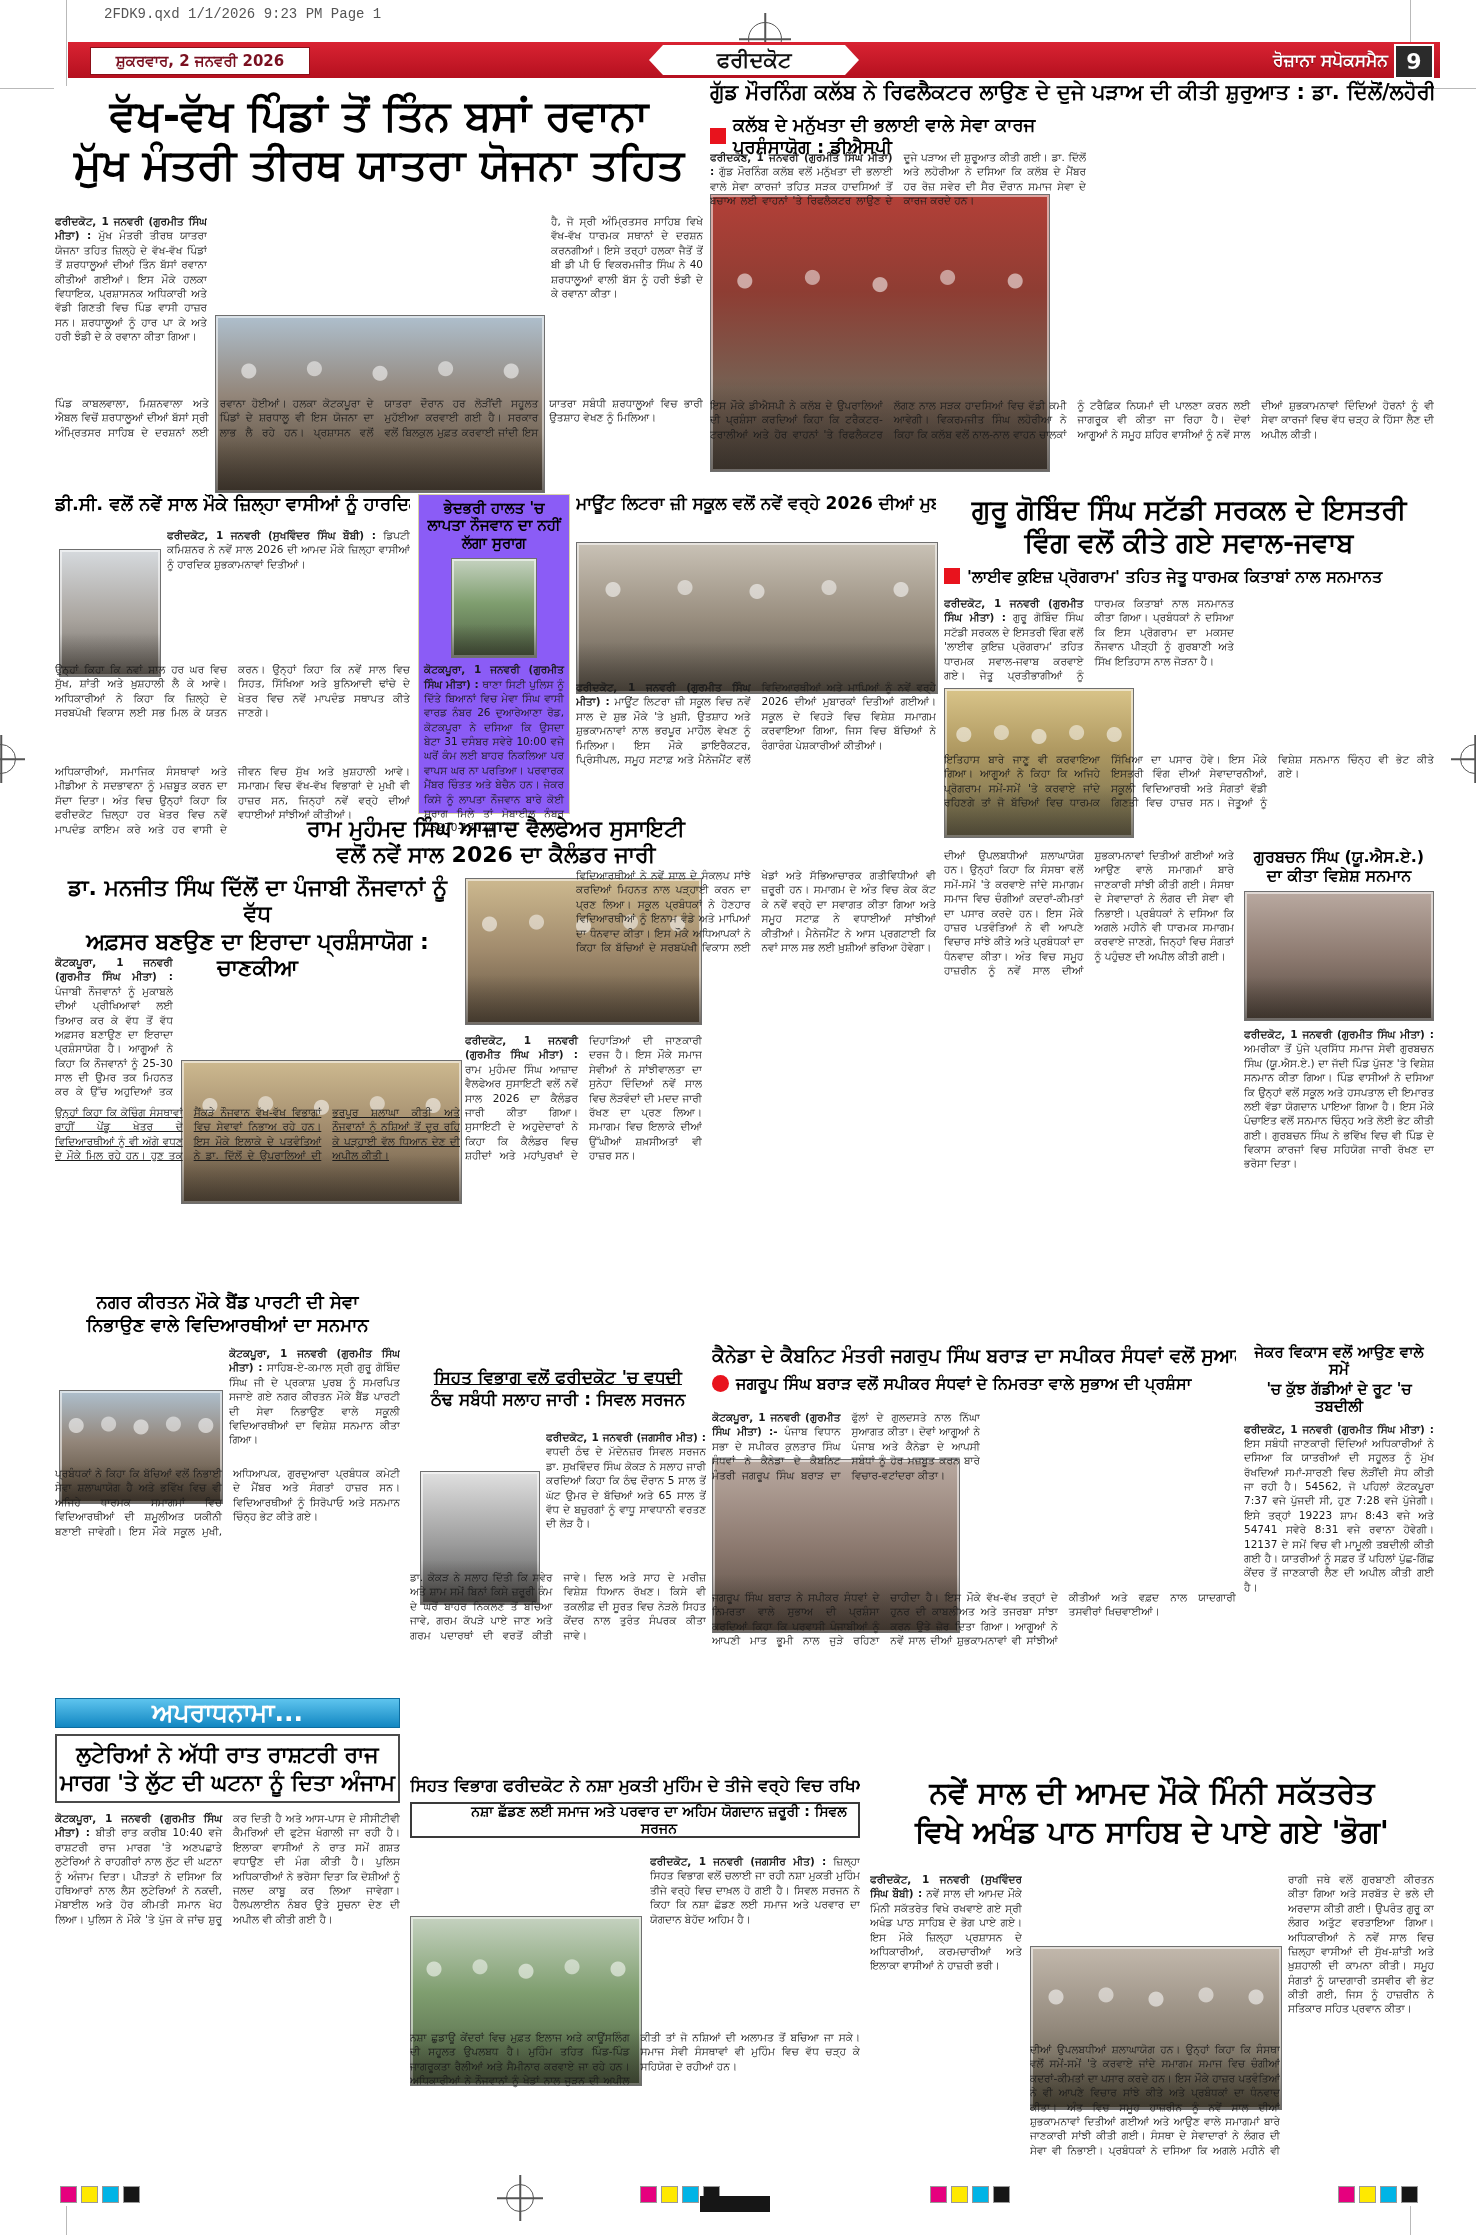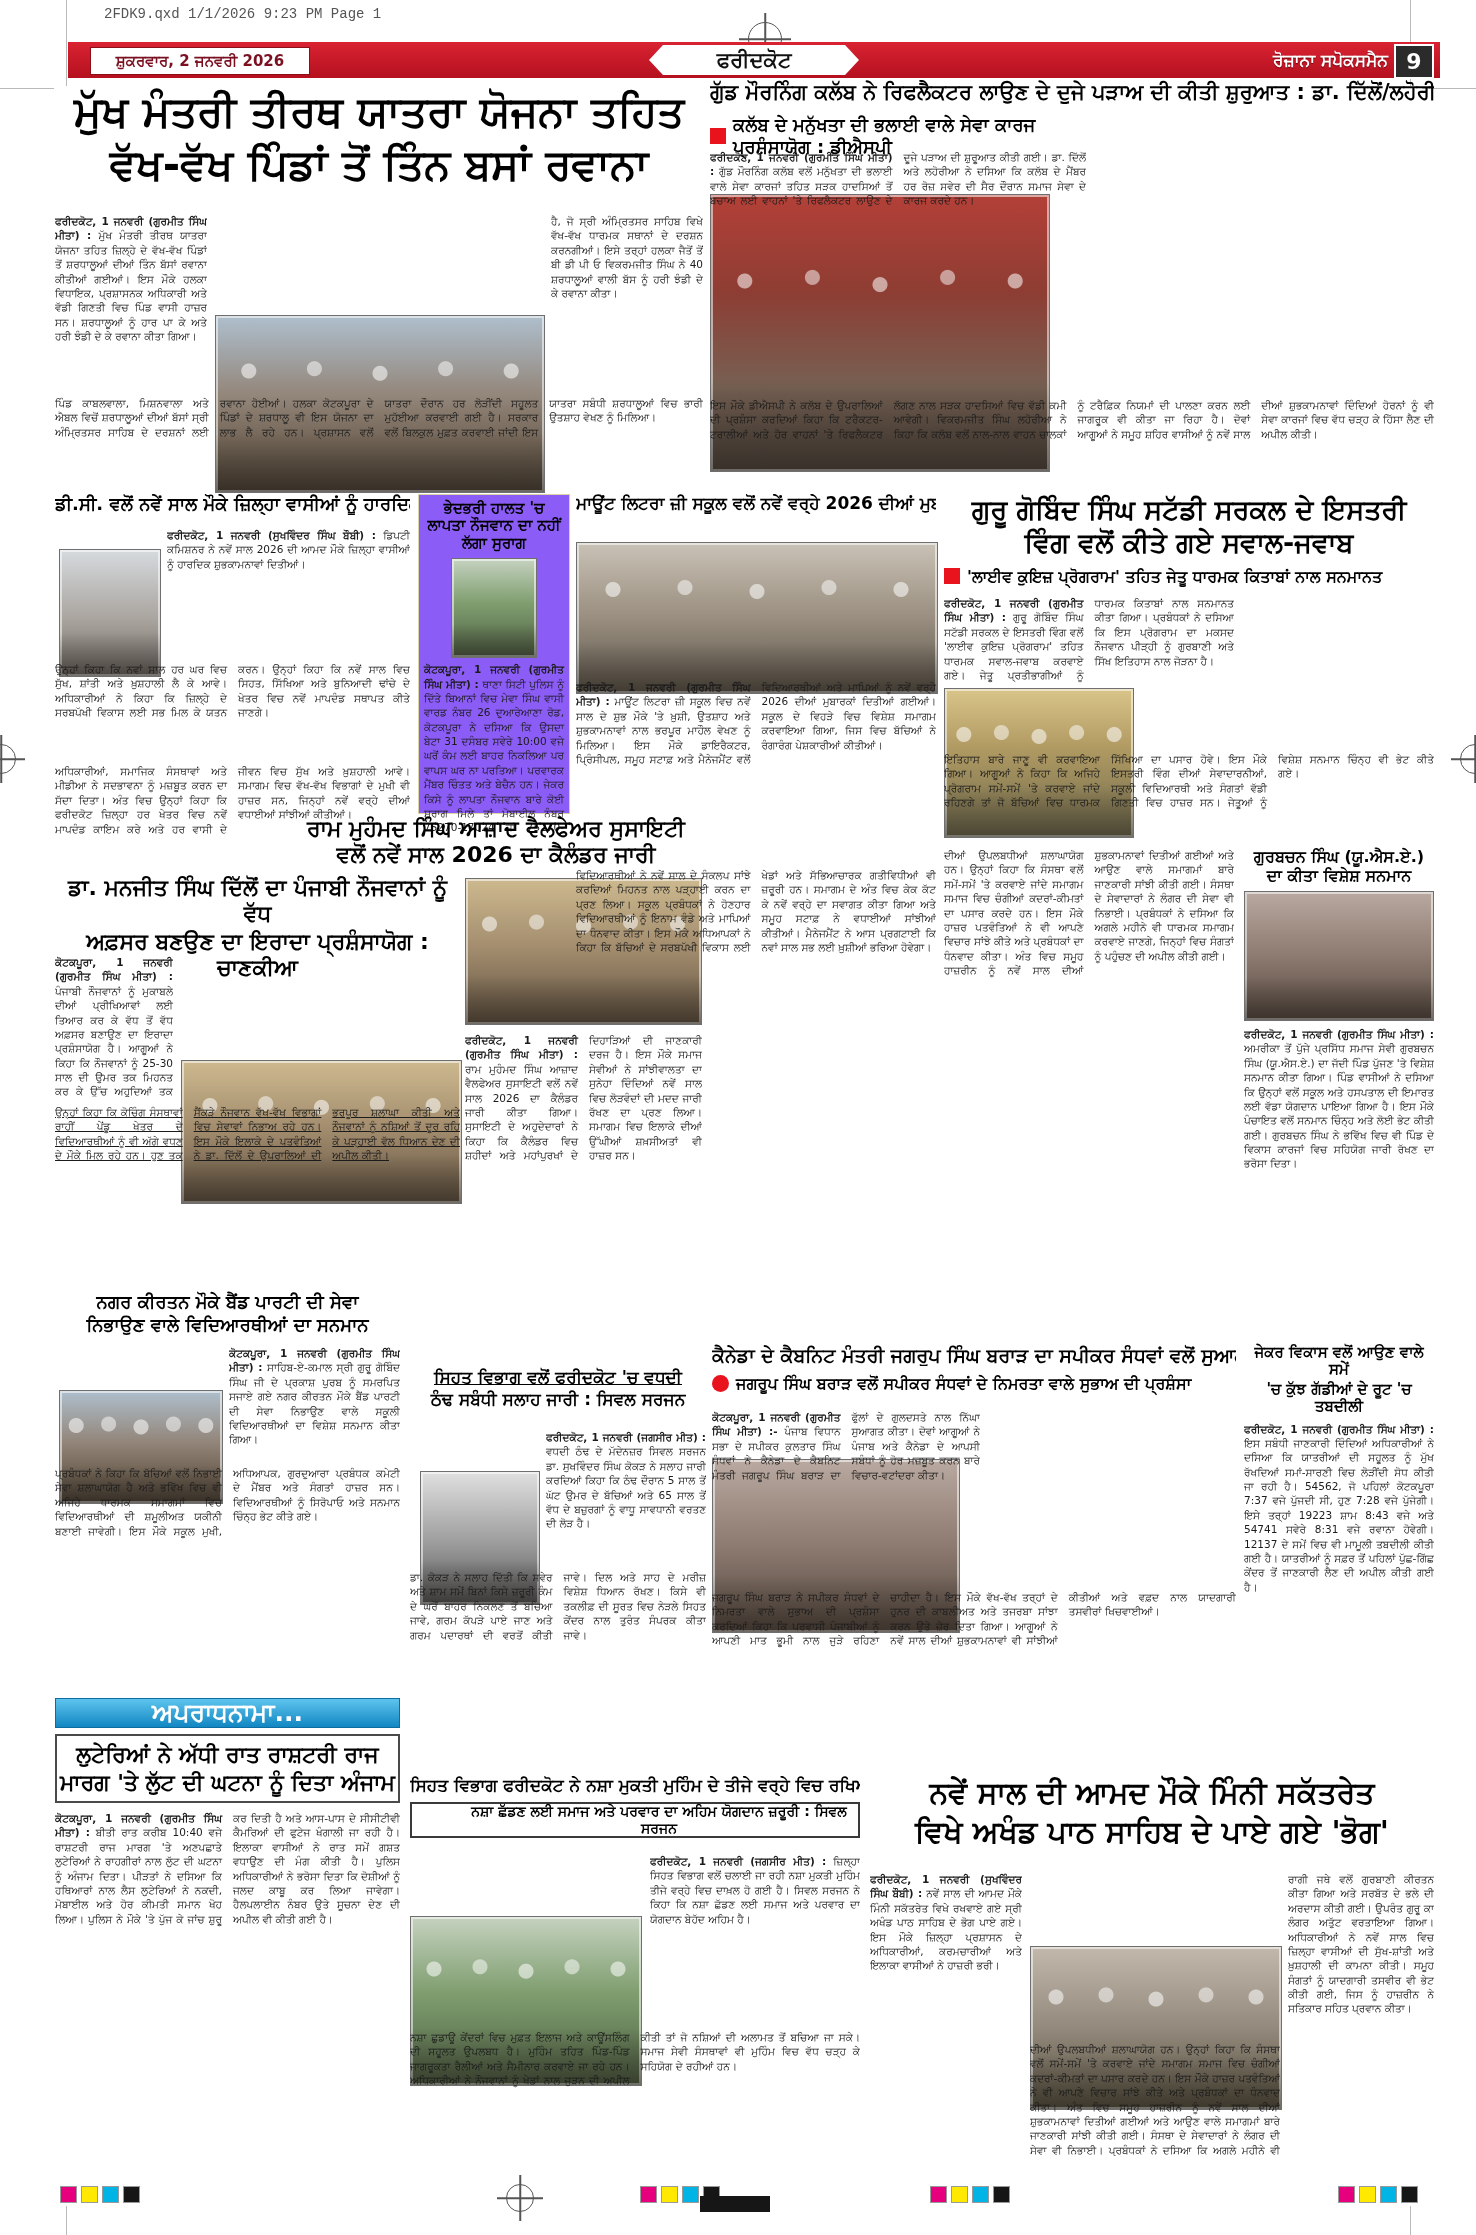--- a/index.html
+++ b/index.html
@@ -92,22 +92,22 @@
   </div>
 
   <div class="abs redbar" style="left:68px;top:42px;width:1372px;height:36px;">
     <div class="abs datebox" style="left:22px;top:5px;width:218px;height:26px;">ਸ਼ੁਕਰਵਾਰ, 2 ਜਨਵਰੀ 2026</div>
     <div class="abs ribbon" style="left:581px;top:3px;width:210px;height:30px;">ਫਰੀਦਕੋਟ</div>
     <div class="abs papername" style="right:52px;top:8px;">ਰੋਜ਼ਾਨਾ ਸਪੋਕਸਮੈਨ</div>
     <div class="abs pagenobox" style="right:6px;top:2px;width:36px;height:31px;">9</div>
   </div>
 
   <div class="abs" style="left:55px;top:88px;width:648px;height:402px;">
+    <div class="hl ctr" style="font-size:42px;margin-top:4px;">ਵੱਖ-ਵੱਖ ਪਿੰਡਾਂ ਤੋਂ ਤਿੰਨ ਬਸਾਂ ਰਵਾਨਾ</div>
     <div class="hl ctr" style="font-size:42px;">ਮੁੱਖ ਮੰਤਰੀ ਤੀਰਥ ਯਾਤਰਾ ਯੋਜਨਾ ਤਹਿਤ</div>
-    <div class="hl ctr" style="font-size:42px;margin-top:4px;">ਵੱਖ-ਵੱਖ ਪਿੰਡਾਂ ਤੋਂ ਤਿੰਨ ਬਸਾਂ ਰਵਾਨਾ</div>
     <div class="abs txt" style="left:0;top:126px;width:152px;height:262px;">
       <span class="byl">ਫਰੀਦਕੋਟ, 1 ਜਨਵਰੀ (ਗੁਰਮੀਤ ਸਿੰਘ ਮੀਤਾ) :</span>
       <span>ਮੁੱਖ ਮੰਤਰੀ ਤੀਰਥ ਯਾਤਰਾ ਯੋਜਨਾ ਤਹਿਤ ਜ਼ਿਲ੍ਹੇ ਦੇ ਵੱਖ-ਵੱਖ ਪਿੰਡਾਂ ਤੋਂ ਸ਼ਰਧਾਲੂਆਂ ਦੀਆਂ ਤਿੰਨ ਬੱਸਾਂ ਰਵਾਨਾ ਕੀਤੀਆਂ ਗਈਆਂ। ਇਸ ਮੌਕੇ ਹਲਕਾ ਵਿਧਾਇਕ, ਪ੍ਰਸ਼ਾਸਨਕ ਅਧਿਕਾਰੀ ਅਤੇ ਵੱਡੀ ਗਿਣਤੀ ਵਿਚ ਪਿੰਡ ਵਾਸੀ ਹਾਜ਼ਰ ਸਨ। ਸ਼ਰਧਾਲੂਆਂ ਨੂੰ ਹਾਰ ਪਾ ਕੇ ਅਤੇ ਹਰੀ ਝੰਡੀ ਦੇ ਕੇ ਰਵਾਨਾ ਕੀਤਾ ਗਿਆ।</span>
     </div>
     <div class="abs photo ph-a" style="left:160px;top:126px;width:328px;height:176px;">
         <span class="heads"></span>
       </div>
     <div class="abs txt" style="left:496px;top:126px;width:152px;height:262px;">ਹੈ, ਜੋ ਸ੍ਰੀ ਅੰਮ੍ਰਿਤਸਰ ਸਾਹਿਬ ਵਿਖੇ ਵੱਖ-ਵੱਖ ਧਾਰਮਕ ਸਥਾਨਾਂ ਦੇ ਦਰਸ਼ਨ ਕਰਨਗੀਆਂ। ਇਸੇ ਤਰ੍ਹਾਂ ਹਲਕਾ ਜੈਤੋਂ ਤੋਂ ਬੀ ਡੀ ਪੀ ਓ ਵਿਕਰਮਜੀਤ ਸਿੰਘ ਨੇ 40 ਸ਼ਰਧਾਲੂਆਂ ਵਾਲੀ ਬੱਸ ਨੂੰ ਹਰੀ ਝੰਡੀ ਦੇ ਕੇ ਰਵਾਨਾ ਕੀਤਾ।</div>
     <div class="abs txt c4" style="left:0;top:308px;width:648px;height:92px;">ਪਿੰਡ ਕਾਬਲਵਾਲਾ, ਮਿਸ਼ਨਵਾਲਾ ਅਤੇ ਐਬਲ ਵਿਚੋਂ ਸ਼ਰਧਾਲੂਆਂ ਦੀਆਂ ਬੱਸਾਂ ਸ੍ਰੀ ਅੰਮ੍ਰਿਤਸਰ ਸਾਹਿਬ ਦੇ ਦਰਸ਼ਨਾਂ ਲਈ ਰਵਾਨਾ ਹੋਈਆਂ। ਹਲਕਾ ਕੋਟਕਪੂਰਾ ਦੇ ਪਿੰਡਾਂ ਦੇ ਸ਼ਰਧਾਲੂ ਵੀ ਇਸ ਯੋਜਨਾ ਦਾ ਲਾਭ ਲੈ ਰਹੇ ਹਨ। ਪ੍ਰਸ਼ਾਸਨ ਵਲੋਂ ਯਾਤਰਾ ਦੌਰਾਨ ਹਰ ਲੋੜੀਂਦੀ ਸਹੂਲਤ ਮੁਹੱਈਆ ਕਰਵਾਈ ਗਈ ਹੈ। ਸਰਕਾਰ ਵਲੋਂ ਬਿਲਕੁਲ ਮੁਫ਼ਤ ਕਰਵਾਈ ਜਾਂਦੀ ਇਸ ਯਾਤਰਾ ਸਬੰਧੀ ਸ਼ਰਧਾਲੂਆਂ ਵਿਚ ਭਾਰੀ ਉਤਸ਼ਾਹ ਵੇਖਣ ਨੂੰ ਮਿਲਿਆ।</div>
   </div>

